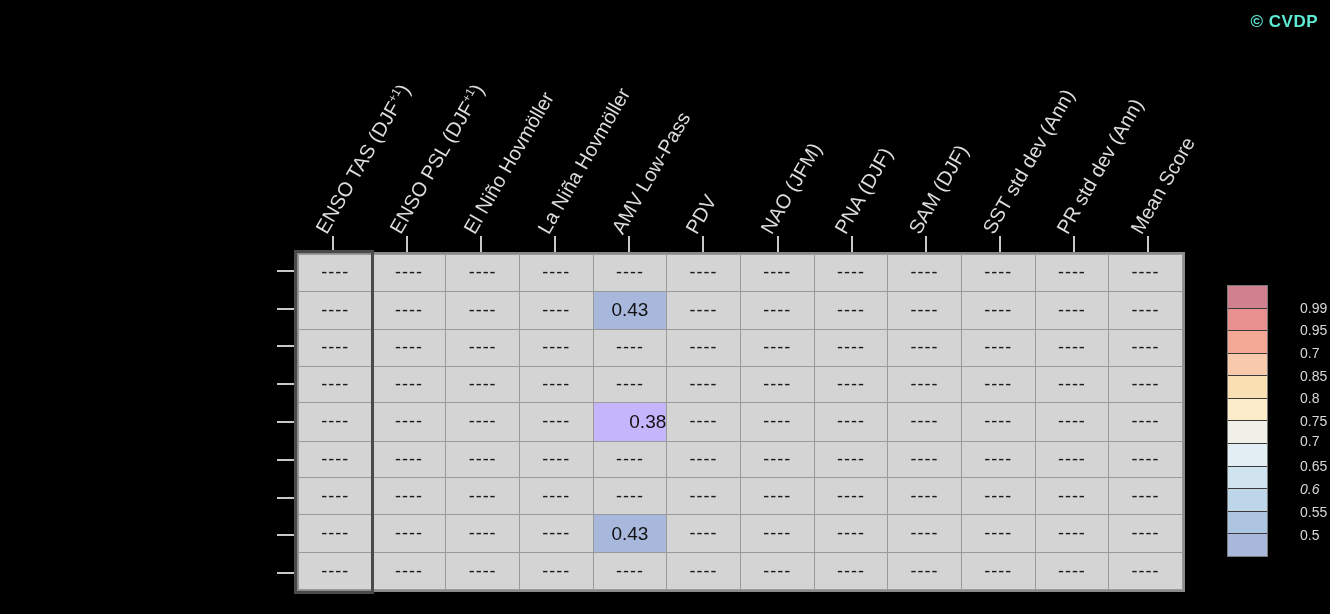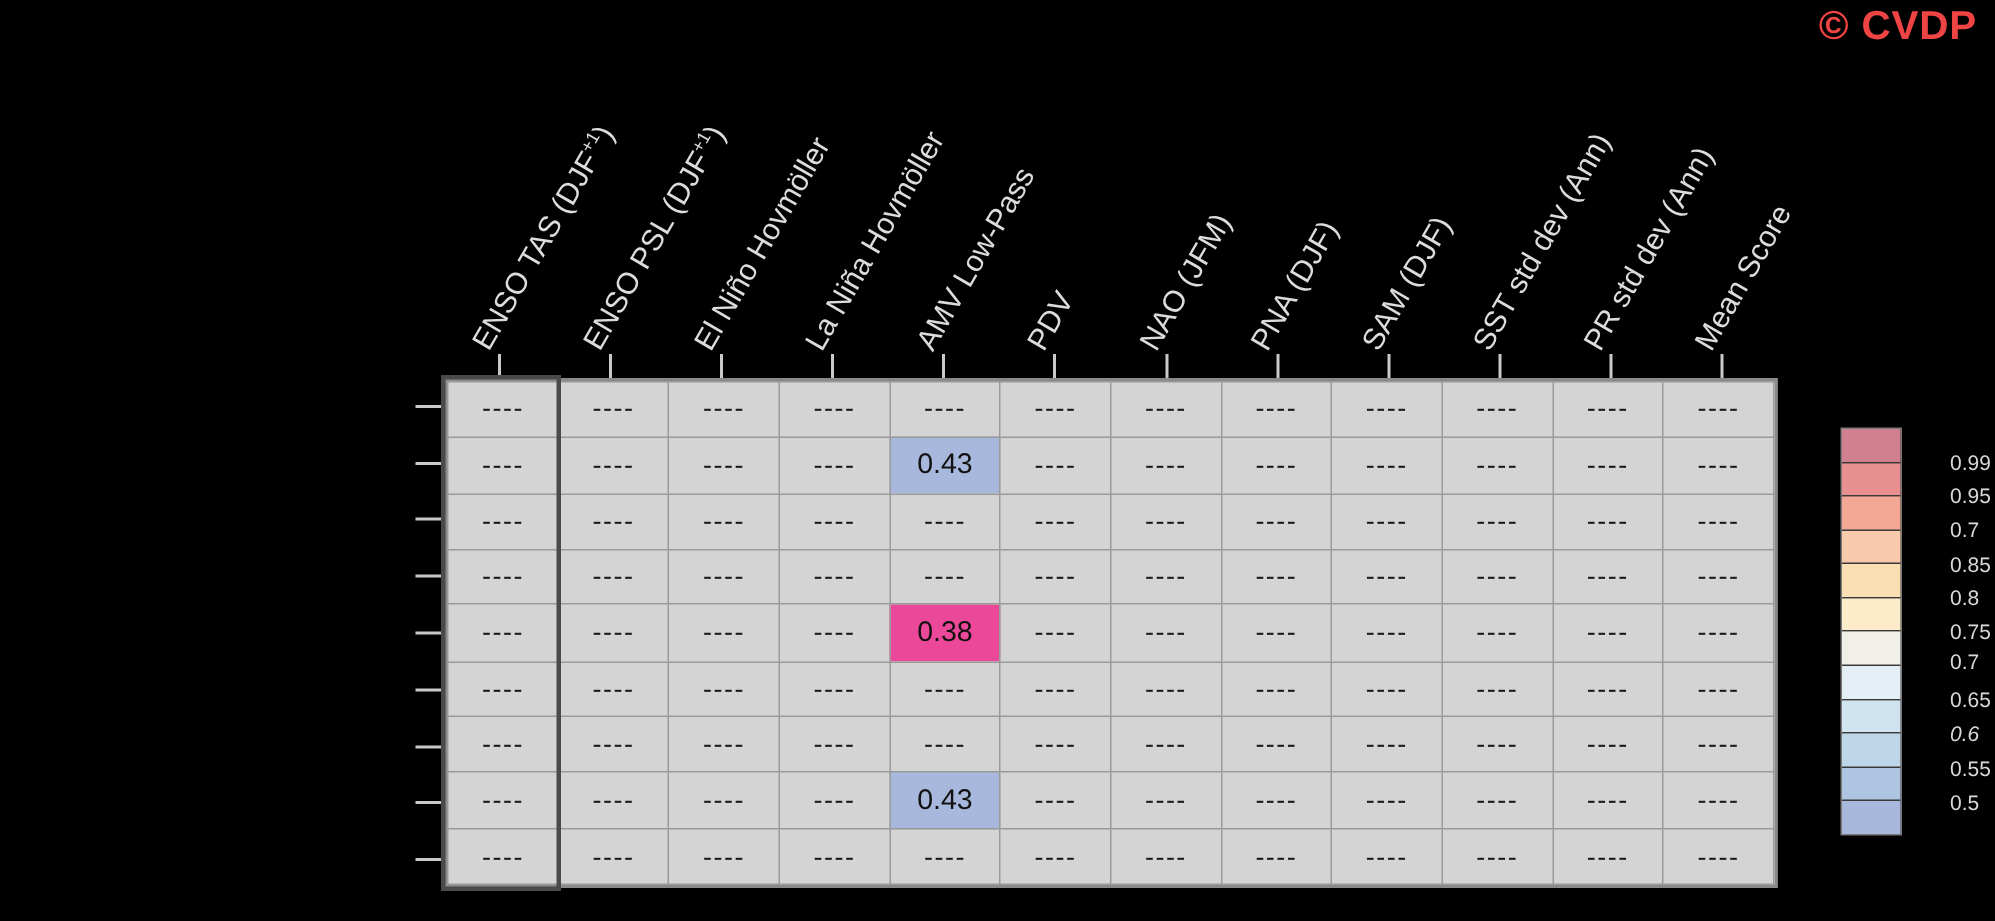--- a/index.html
+++ b/index.html
@@ -7,22 +7,22 @@
     margin: 0; padding: 0;
     background: #000;
     width: 1330px; height: 614px;
     overflow: hidden;
     font-family: "Liberation Sans", sans-serif;
   }
   #root { position: relative; width: 1330px; height: 614px; }
 
   
   #watermark {
-    position: absolute; top: 2px; right: 12px;
-    color: #ef4444; font-size: 27px; font-weight: bold;
+    position: absolute; top: 12px; right: 12px;
+    color: #5eead4; font-size: 17px; font-weight: bold;
     letter-spacing: 0.5px; white-space: nowrap;
   }
 
   
   #title-block {
     position: absolute; left: 0; top: 124px;
     width: 298px; text-align: right; padding-right: 6px;
   }
   #chart-title {
     color: #d5d5d5; font-size: 25px; line-height: 1.0;
@@ -245,21 +245,21 @@
             <td class="empty">----</td>
             <td class="empty">----</td>
             <td class="empty">----</td>
             <td class="empty">----</td>
           </tr>
           <tr>
             <td class="empty">----</td>
             <td class="empty">----</td>
             <td class="empty">----</td>
             <td class="empty">----</td>
-            <td style="background: #ec4899;">0.38</td>
+            <td style="background: #c4b5fd; text-align: right;">0.38</td>
             <td class="empty">----</td>
             <td class="empty">----</td>
             <td class="empty">----</td>
             <td class="empty">----</td>
             <td class="empty">----</td>
             <td class="empty">----</td>
             <td class="empty">----</td>
           </tr>
           <tr>
             <td class="empty">----</td>

